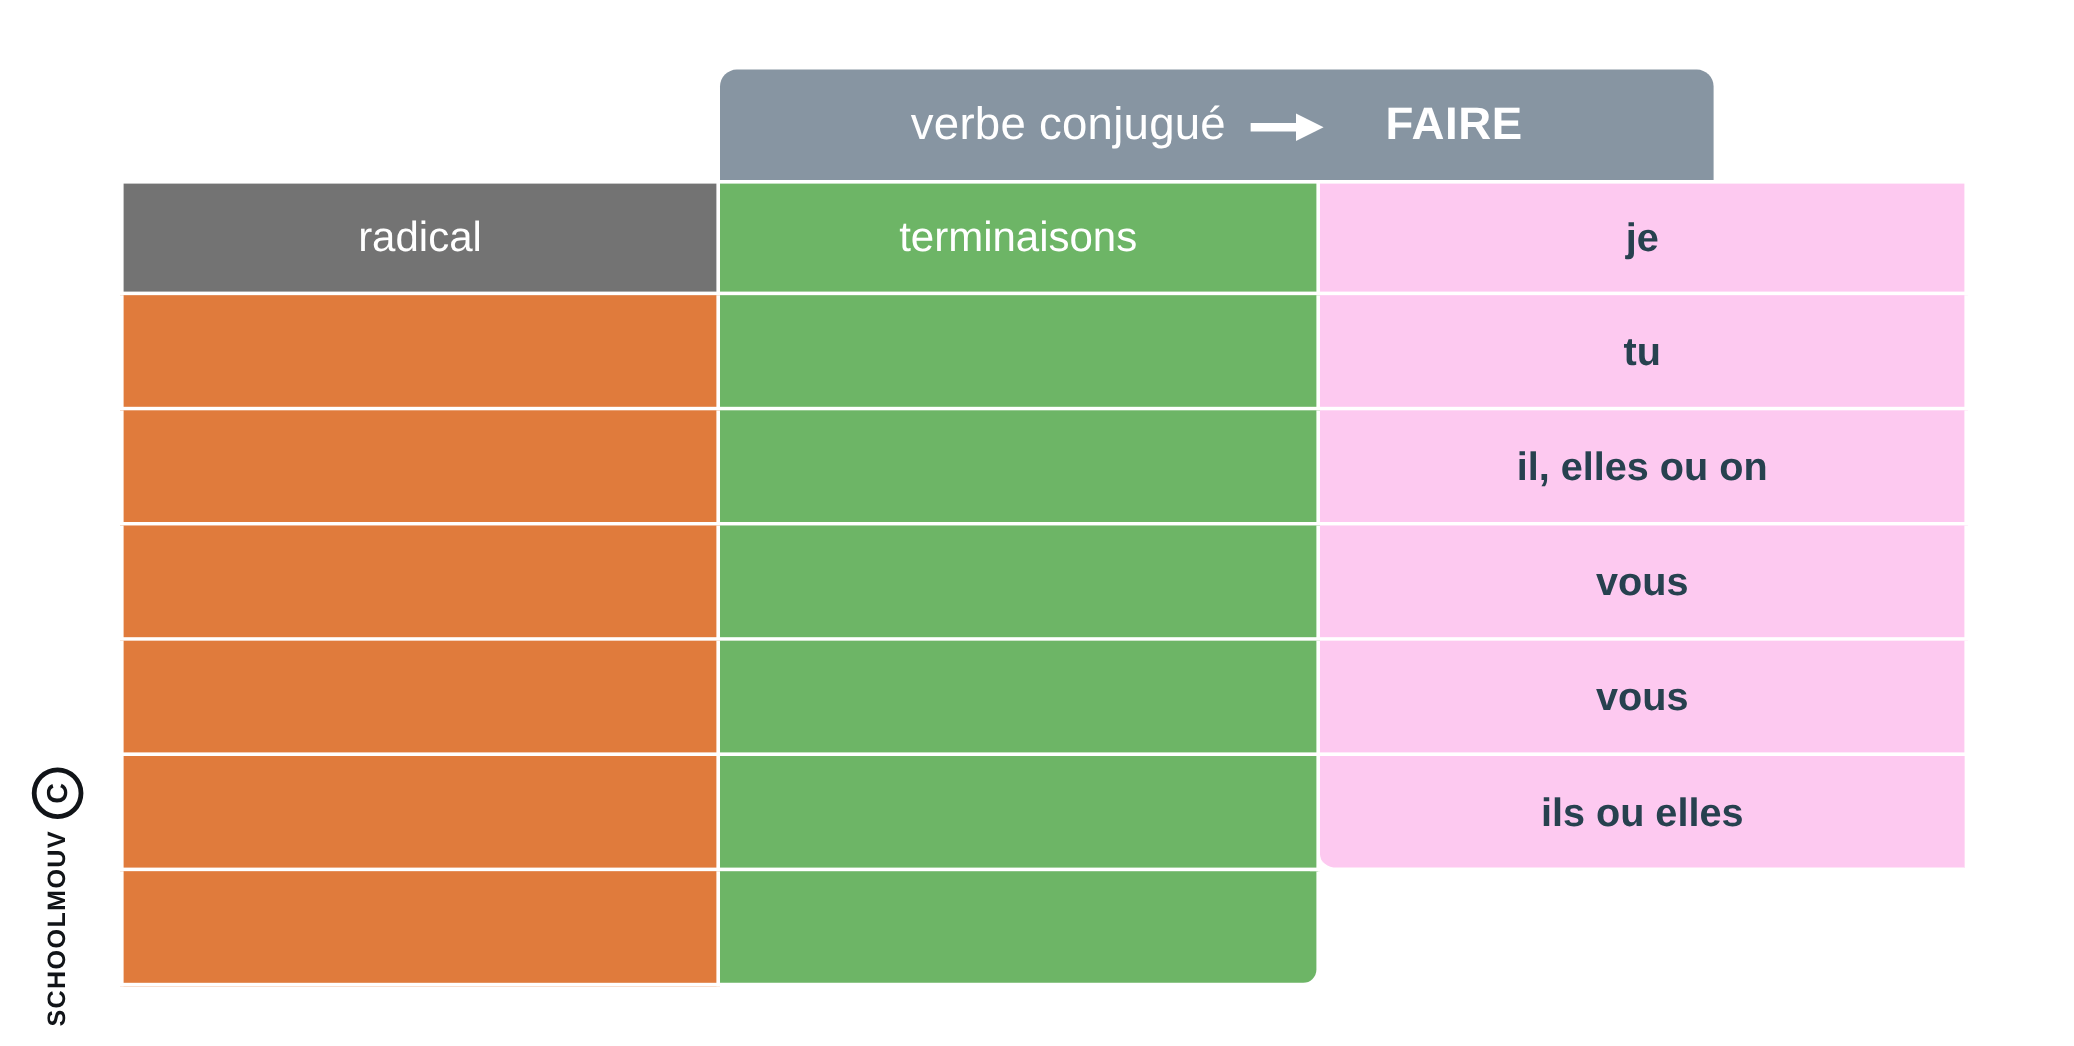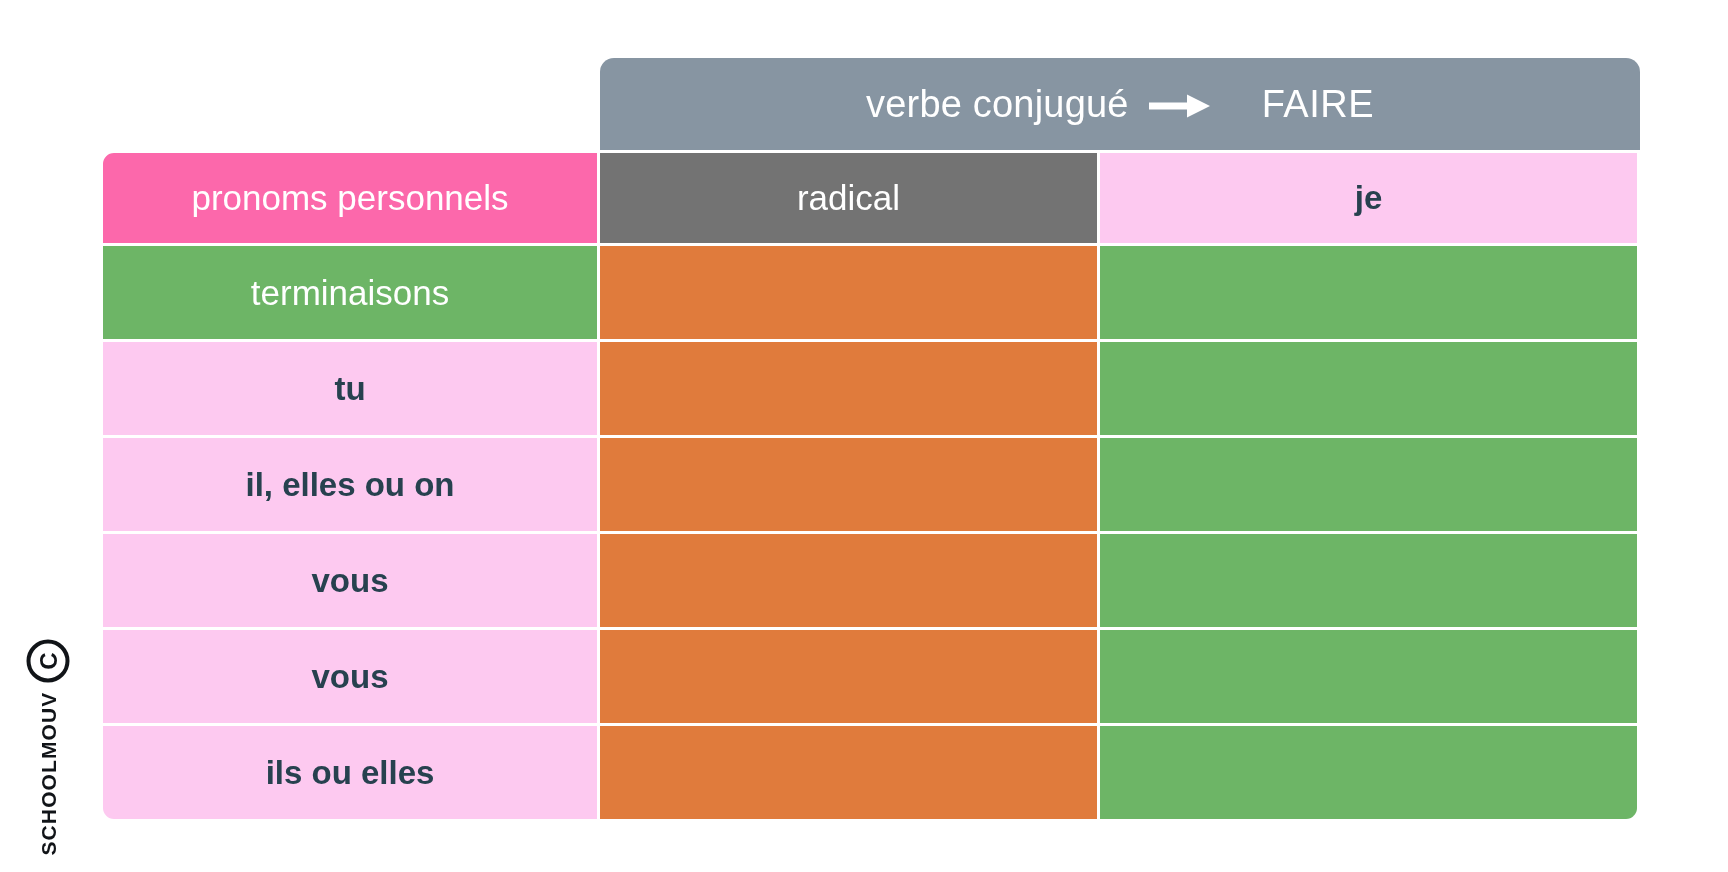--- a/index.html
+++ b/index.html
@@ -71,40 +71,40 @@
     left: 100px;
     top: 58px;
     width: 1540px;
     height: 760px;
   }
 
   .verb-banner {
     position: absolute;
     left: 500px;
     top: 0px;
-    width: 1040px;
+    width: 828px;
     height: 92px;
     background: #8795a2;
     border-radius: 14px 14px 0 0;
     display: flex;
     align-items: center;
     justify-content: center;
     color: #ffffff;
     font-size: 38px;
     letter-spacing: 0.2px;
   }
   .verb-banner .vb-label { font-weight: 400; }
   .verb-banner .vb-arrow {
     display: inline-flex;
     align-items: center;
     margin: 0 18px 0 20px;
     position: relative;
     top: 2px;
   }
-  .verb-banner .vb-verb { font-weight: 400; letter-spacing: 0.5px; margin-left: 33px; }
+  .verb-banner .vb-verb { font-weight: 700; letter-spacing: 0.5px; margin-left: 33px; }
 
   .grid {
     position: absolute;
     left: 0;
     top: 92px;
     width: 1540px;
     height: 668px;
     display: grid;
     grid-template-columns: 500px 500px 540px;
     grid-auto-rows: 96px;
@@ -176,25 +176,24 @@
     <span class="vb-arrow">
       <svg width="62" height="26" viewBox="0 0 62 26" aria-hidden="true">
         <path d="M0 9.5 H38 V1.5 L61 13 L38 24.5 V16.5 H0 Z" fill="#ffffff"></path>
       </svg>
     </span>
     <span class="vb-verb">FAIRE</span>
   </div>
 
   <div class="grid">
 
-    <div class="cell hdr hdr-pronoms">pronoms personnels</div>
     <div class="cell hdr hdr-radical">radical</div>
+    <div class="cell hdr hdr-terminaisons">terminaisons</div>
+
     <div class="cell cell-pronom">je</div>
-
-    <div class="cell hdr hdr-terminaisons">terminaisons</div>
     <div class="cell cell-radical"></div>
     <div class="cell cell-terminaison"></div>
 
     <div class="cell cell-pronom">tu</div>
     <div class="cell cell-radical"></div>
     <div class="cell cell-terminaison"></div>
 
     <div class="cell cell-pronom">il, elles ou on</div>
     <div class="cell cell-radical"></div>
     <div class="cell cell-terminaison"></div>

